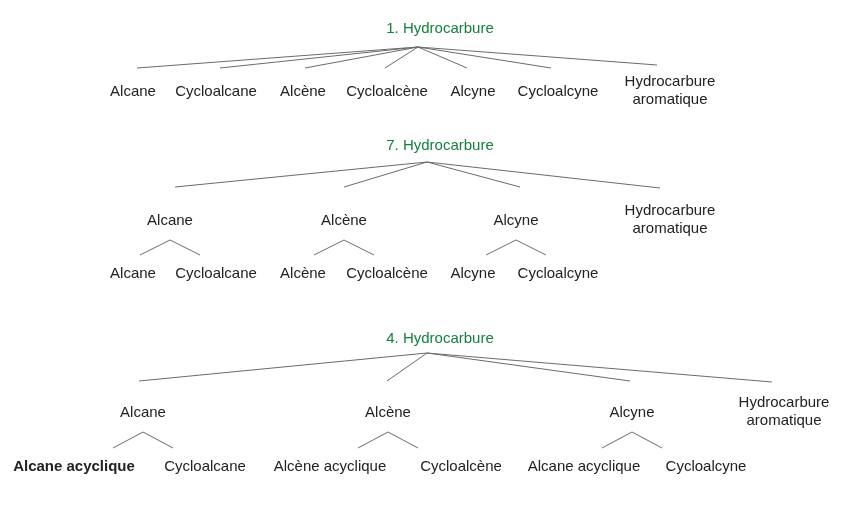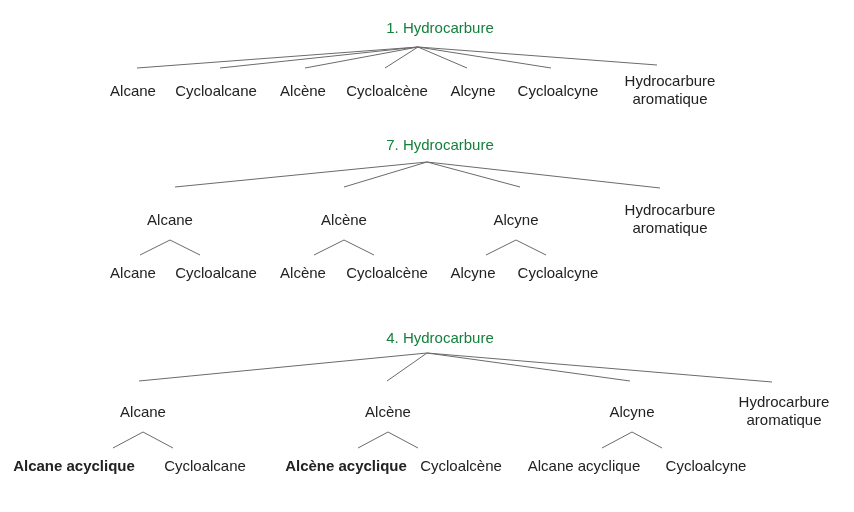--- a/index.html
+++ b/index.html
@@ -102,21 +102,21 @@
       <div class="node t-mid" style="left: 516px; top: 211px;">Alcyne</div>
       <div class="node t-leaf" style="left: 473px; top: 264px;">Alcyne</div>
       <div class="node t-leaf" style="left: 558px; top: 264px;">Cycloalcyne</div>
       <div class="node t-mid" style="left: 670px; top: 201px;">Hydrocarbure
 aromatique</div>
       <div class="node t-root" style="left: 440px; top: 329px;">4. Hydrocarbure</div>
       <div class="node t-mid" style="left: 143px; top: 403px;">Alcane</div>
       <div class="node t-leaf" style="left: 74px; top: 457px; font-weight: bold;">Alcane acyclique</div>
       <div class="node t-leaf" style="left: 205px; top: 457px;">Cycloalcane</div>
       <div class="node t-mid" style="left: 388px; top: 403px;">Alcène</div>
-      <div class="node t-leaf" style="left: 346px; top: 457px; font-weight: bold;">Alcène acyclique</div>
+      <div class="node t-leaf" style="left: 330px; top: 457px;">Alcène acyclique</div>
       <div class="node t-leaf" style="left: 461px; top: 457px;">Cycloalcène</div>
       <div class="node t-mid" style="left: 632px; top: 403px;">Alcyne</div>
       <div class="node t-leaf" style="left: 584px; top: 457px;">Alcane acyclique</div>
       <div class="node t-leaf" style="left: 706px; top: 457px;">Cycloalcyne</div>
       <div class="node t-mid" style="left: 784px; top: 393px;">Hydrocarbure
 aromatique</div>
     </div>
 </div>
 
 </body></html>

